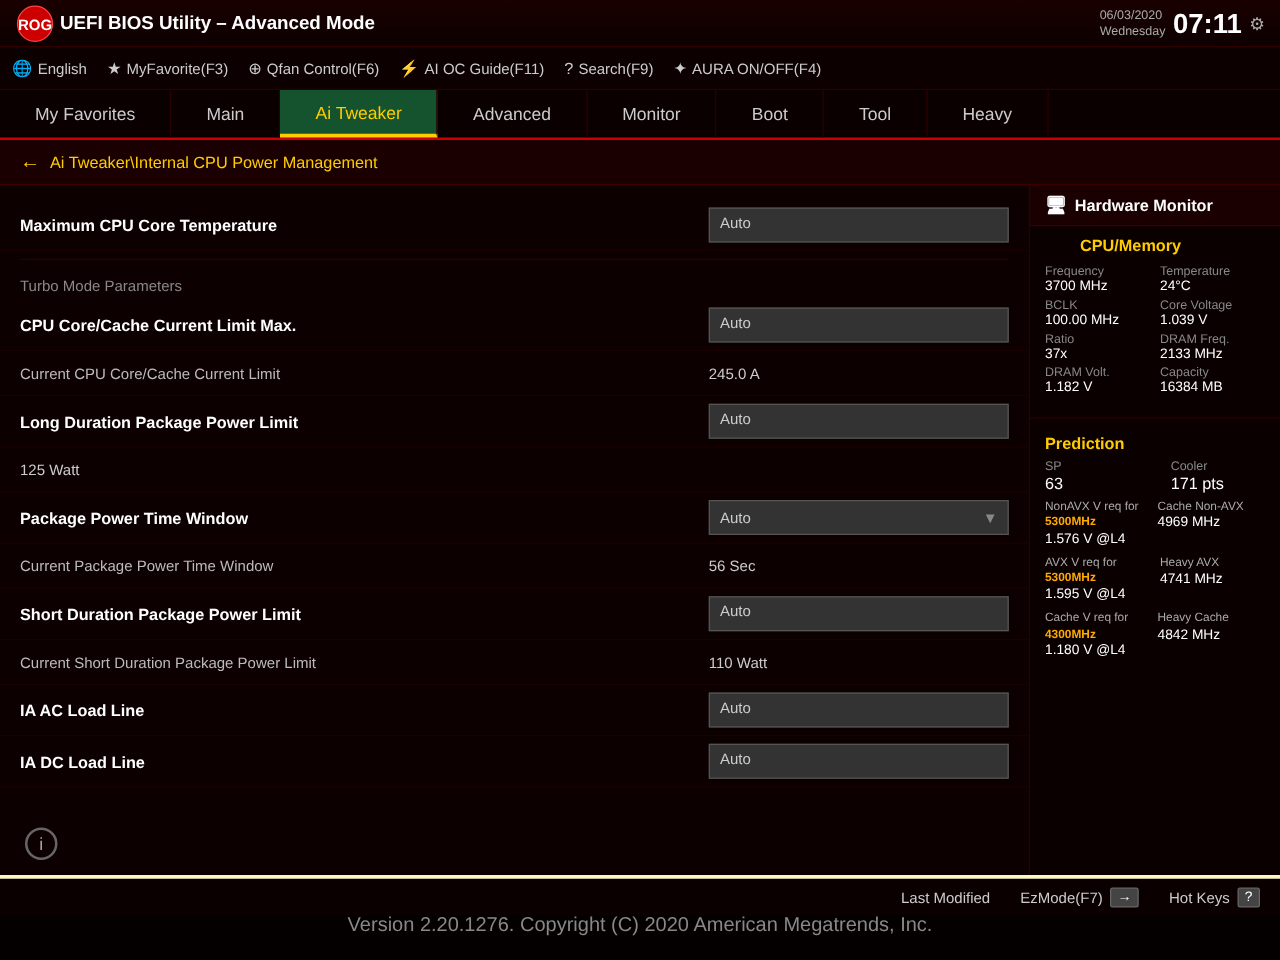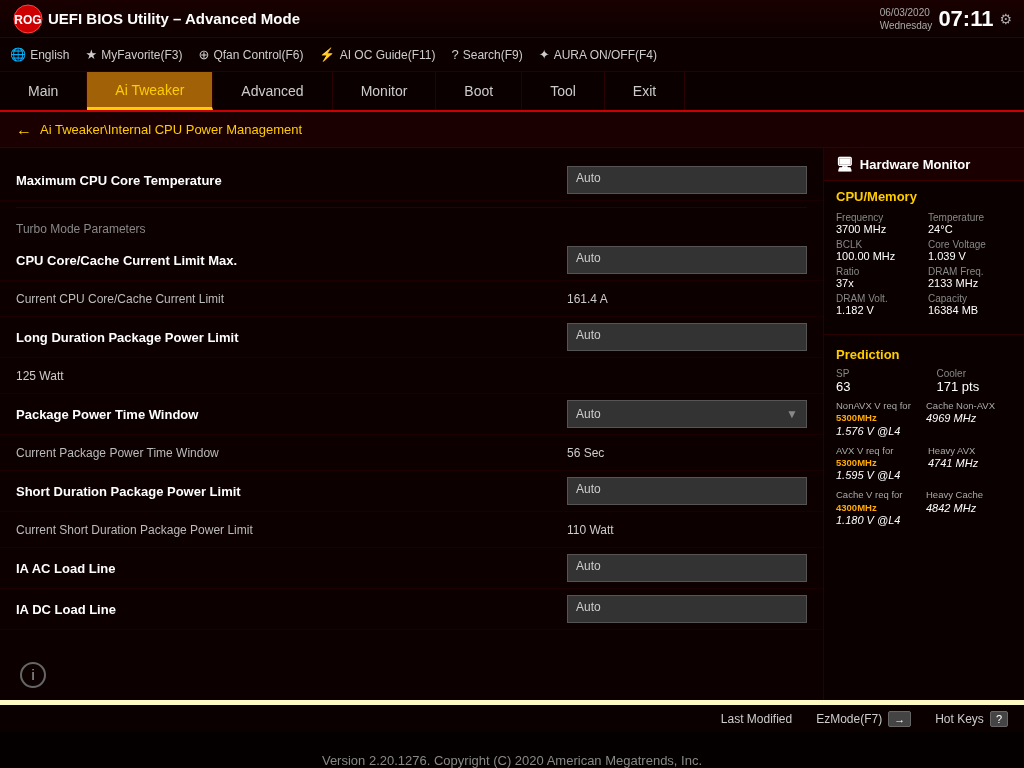--- a/index.html
+++ b/index.html
@@ -85,21 +85,21 @@
       font-size: 14px;
       font-weight: 500;
       color: #ccc;
       cursor: pointer;
       border-right: 1px solid #2a0000;
       transition: background 0.2s;
     }
     .nav-tab.active {
       color: #ffcc00;
       border-bottom: 3px solid #ffcc00;
-      background: #a16207;
+      background: #14532d;
     }
 
     
     .main-layout {
       display: flex;
       height: calc(768px - 38px - 34px - 40px - 36px - 32px);
     }
 
     
     .left-panel {
@@ -211,20 +211,21 @@
     }
 
     .hw-section {
       padding: 8px 12px;
     }
     .hw-section-title {
       font-size: 13px;
       font-weight: bold;
       color: #ffcc00;
       margin-bottom: 8px;
+      margin-left: 28px;
     }
 
     .hw-grid {
       display: grid;
       grid-template-columns: 1fr 1fr;
       gap: 4px 8px;
       margin-bottom: 4px;
     }
     .hw-item-label {
       font-size: 10px;
@@ -263,33 +264,32 @@
     }
     .pred-block-label {
       font-size: 9.5px;
       color: #aaa;
       line-height: 1.3;
     }
     .pred-block-value {
       font-size: 11px;
       color: #fff;
       font-weight: 500;
-      font-style: italic;
     }
 
     
     .footer {
       background: #0a0000;
       height: 32px;
       display: flex;
       align-items: center;
       justify-content: flex-end;
       padding: 0 16px;
       gap: 24px;
-      border-top: 5px solid #fef9c3;
+      border-top: 3px solid #fef9c3;
       position: absolute;
       bottom: 36px;
       left: 0;
       right: 0;
     }
     .footer-btn {
       display: flex;
       align-items: center;
       gap: 6px;
       font-size: 12px;
@@ -303,23 +303,23 @@
       padding: 1px 5px;
       font-size: 11px;
       color: #fff;
     }
 
     
     .version-bar {
       background: #050000;
       height: 36px;
       display: flex;
-      align-items: flex-end;
+      align-items: flex-start;
       justify-content: center;
-      font-size: 13px;
+      font-size: 16px;
       color: #888;
       position: absolute;
       bottom: 0;
       left: 0;
       right: 0;
     }
 
     
     .info-icon-area {
       position: absolute;
@@ -379,39 +379,42 @@
     <span>Search(F9)</span>
   </div>
   <div class="toolbar-item">
     <span class="toolbar-icon">✦</span>
     <span>AURA ON/OFF(F4)</span>
   </div>
 </div>
 
 <div class="nav-bar">
   <div class="nav-tab">
+    <span>My Favorites</span>
+  </div>
+  <div class="nav-tab">
     <span>Main</span>
   </div>
   <div class="nav-tab active">
     <span>Ai Tweaker</span>
   </div>
   <div class="nav-tab">
     <span>Advanced</span>
   </div>
   <div class="nav-tab">
     <span>Monitor</span>
   </div>
   <div class="nav-tab">
     <span>Boot</span>
   </div>
   <div class="nav-tab">
     <span>Tool</span>
   </div>
   <div class="nav-tab">
-    <span>Exit</span>
+    <span>Heavy</span>
   </div>
 </div>
 
 <div class="breadcrumb">
   <span class="breadcrumb-arrow">←</span>
   <span>Ai Tweaker\Internal CPU Power Management</span>
 </div>
 
 <div class="main-layout" style="height:calc(768px - 38px - 34px - 40px - 36px - 32px - 36px); display:flex;">
 
@@ -433,21 +436,21 @@
 
       <div class="setting-row bold-label">
         <span class="setting-label">CPU Core/Cache Current Limit Max.</span>
         <div class="setting-input">
           <span>Auto</span>
         </div>
       </div>
 
       <div class="setting-row">
         <span class="setting-label">Current CPU Core/Cache Current Limit</span>
-        <span class="setting-value">161.4 A</span>
+        <span class="setting-value">245.0 A</span>
       </div>
 
       <div class="setting-row bold-label">
         <span class="setting-label">Long Duration Package Power Limit</span>
         <div class="setting-input">
           <span>Auto</span>
         </div>
       </div>
 
       <div class="setting-row">

